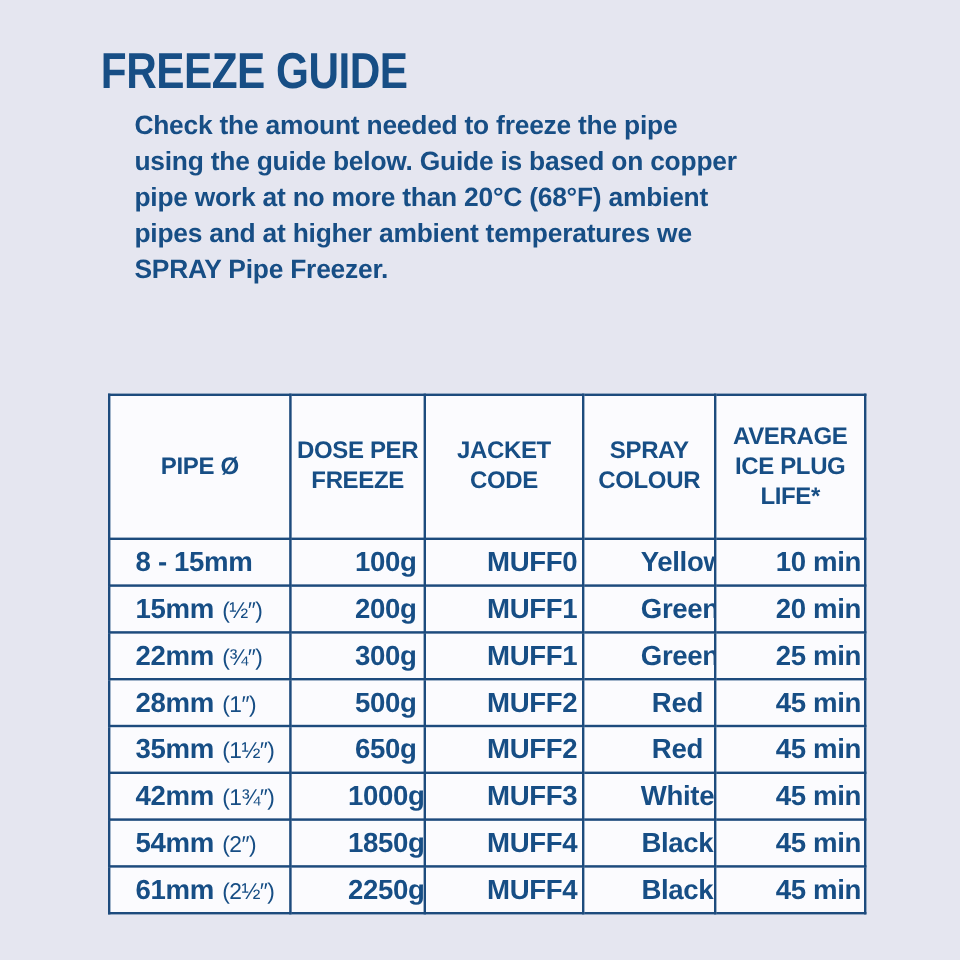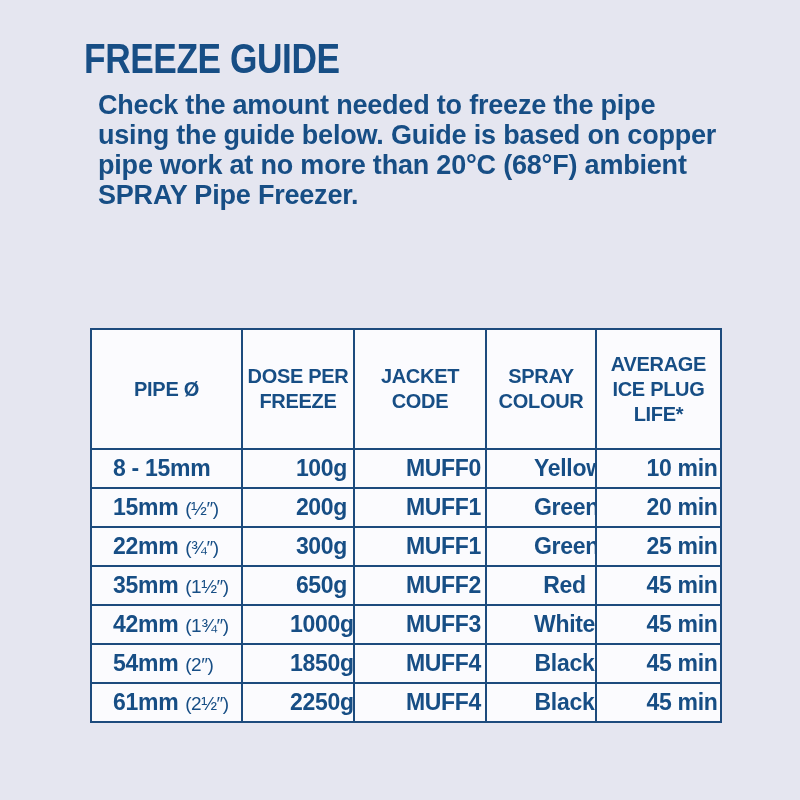--- a/index.html
+++ b/index.html
@@ -22,23 +22,23 @@
     font-size: 42px;
     line-height: 42px;
     font-weight: bold;
     letter-spacing: -0.5px;
     white-space: nowrap;
     transform: scaleX(0.84);
     transform-origin: left top;
   }
   .intro {
     position: absolute;
-    left: 98px;
+    left: 112px;
     top: 90px;
-    font-size: 27px;
+    font-size: 22px;
     line-height: 30px;
     font-weight: bold;
     letter-spacing: -0.2px;
   }
   .intro-line { white-space: nowrap; }
   table.freeze-table {
     position: absolute;
     left: 90px;
     top: 328px;
     width: 630px;
@@ -86,20 +86,21 @@
 <body>
 
 <div class="page">
 
   <h1 class="title">FREEZE GUIDE</h1>
 
   <div class="intro">
     <div class="intro-line">Check the amount needed to freeze the pipe</div>
     <div class="intro-line">using the guide below. Guide is based on copper</div>
     <div class="intro-line">pipe work at no more than 20°C (68°F) ambient</div>
+    <div class="intro-line">pipes and at higher ambient temperatures we</div>
     <div class="intro-line">SPRAY Pipe Freezer.</div>
   </div>
 
   <table class="freeze-table">
     <colgroup>
       <col style="width:151px">
       <col style="width:112px">
       <col style="width:132px">
       <col style="width:110px">
       <col style="width:125px">
@@ -144,20 +145,27 @@
         <td>20 min</td>
       </tr>
       <tr>
         <td class="pipe-cell"><span>22mm</span><span class="pipe-inch">(¾″)</span></td>
         <td>300g</td>
         <td>MUFF1</td>
         <td>Green</td>
         <td>25 min</td>
       </tr>
       <tr>
+        <td class="pipe-cell"><span>28mm</span><span class="pipe-inch">(1″)</span></td>
+        <td>500g</td>
+        <td>MUFF2</td>
+        <td>Red</td>
+        <td>45 min</td>
+      </tr>
+      <tr>
         <td class="pipe-cell"><span>35mm</span><span class="pipe-inch">(1½″)</span></td>
         <td>650g</td>
         <td>MUFF2</td>
         <td>Red</td>
         <td>45 min</td>
       </tr>
       <tr>
         <td class="pipe-cell"><span>42mm</span><span class="pipe-inch">(1¾″)</span></td>
         <td>1000g</td>
         <td>MUFF3</td>

